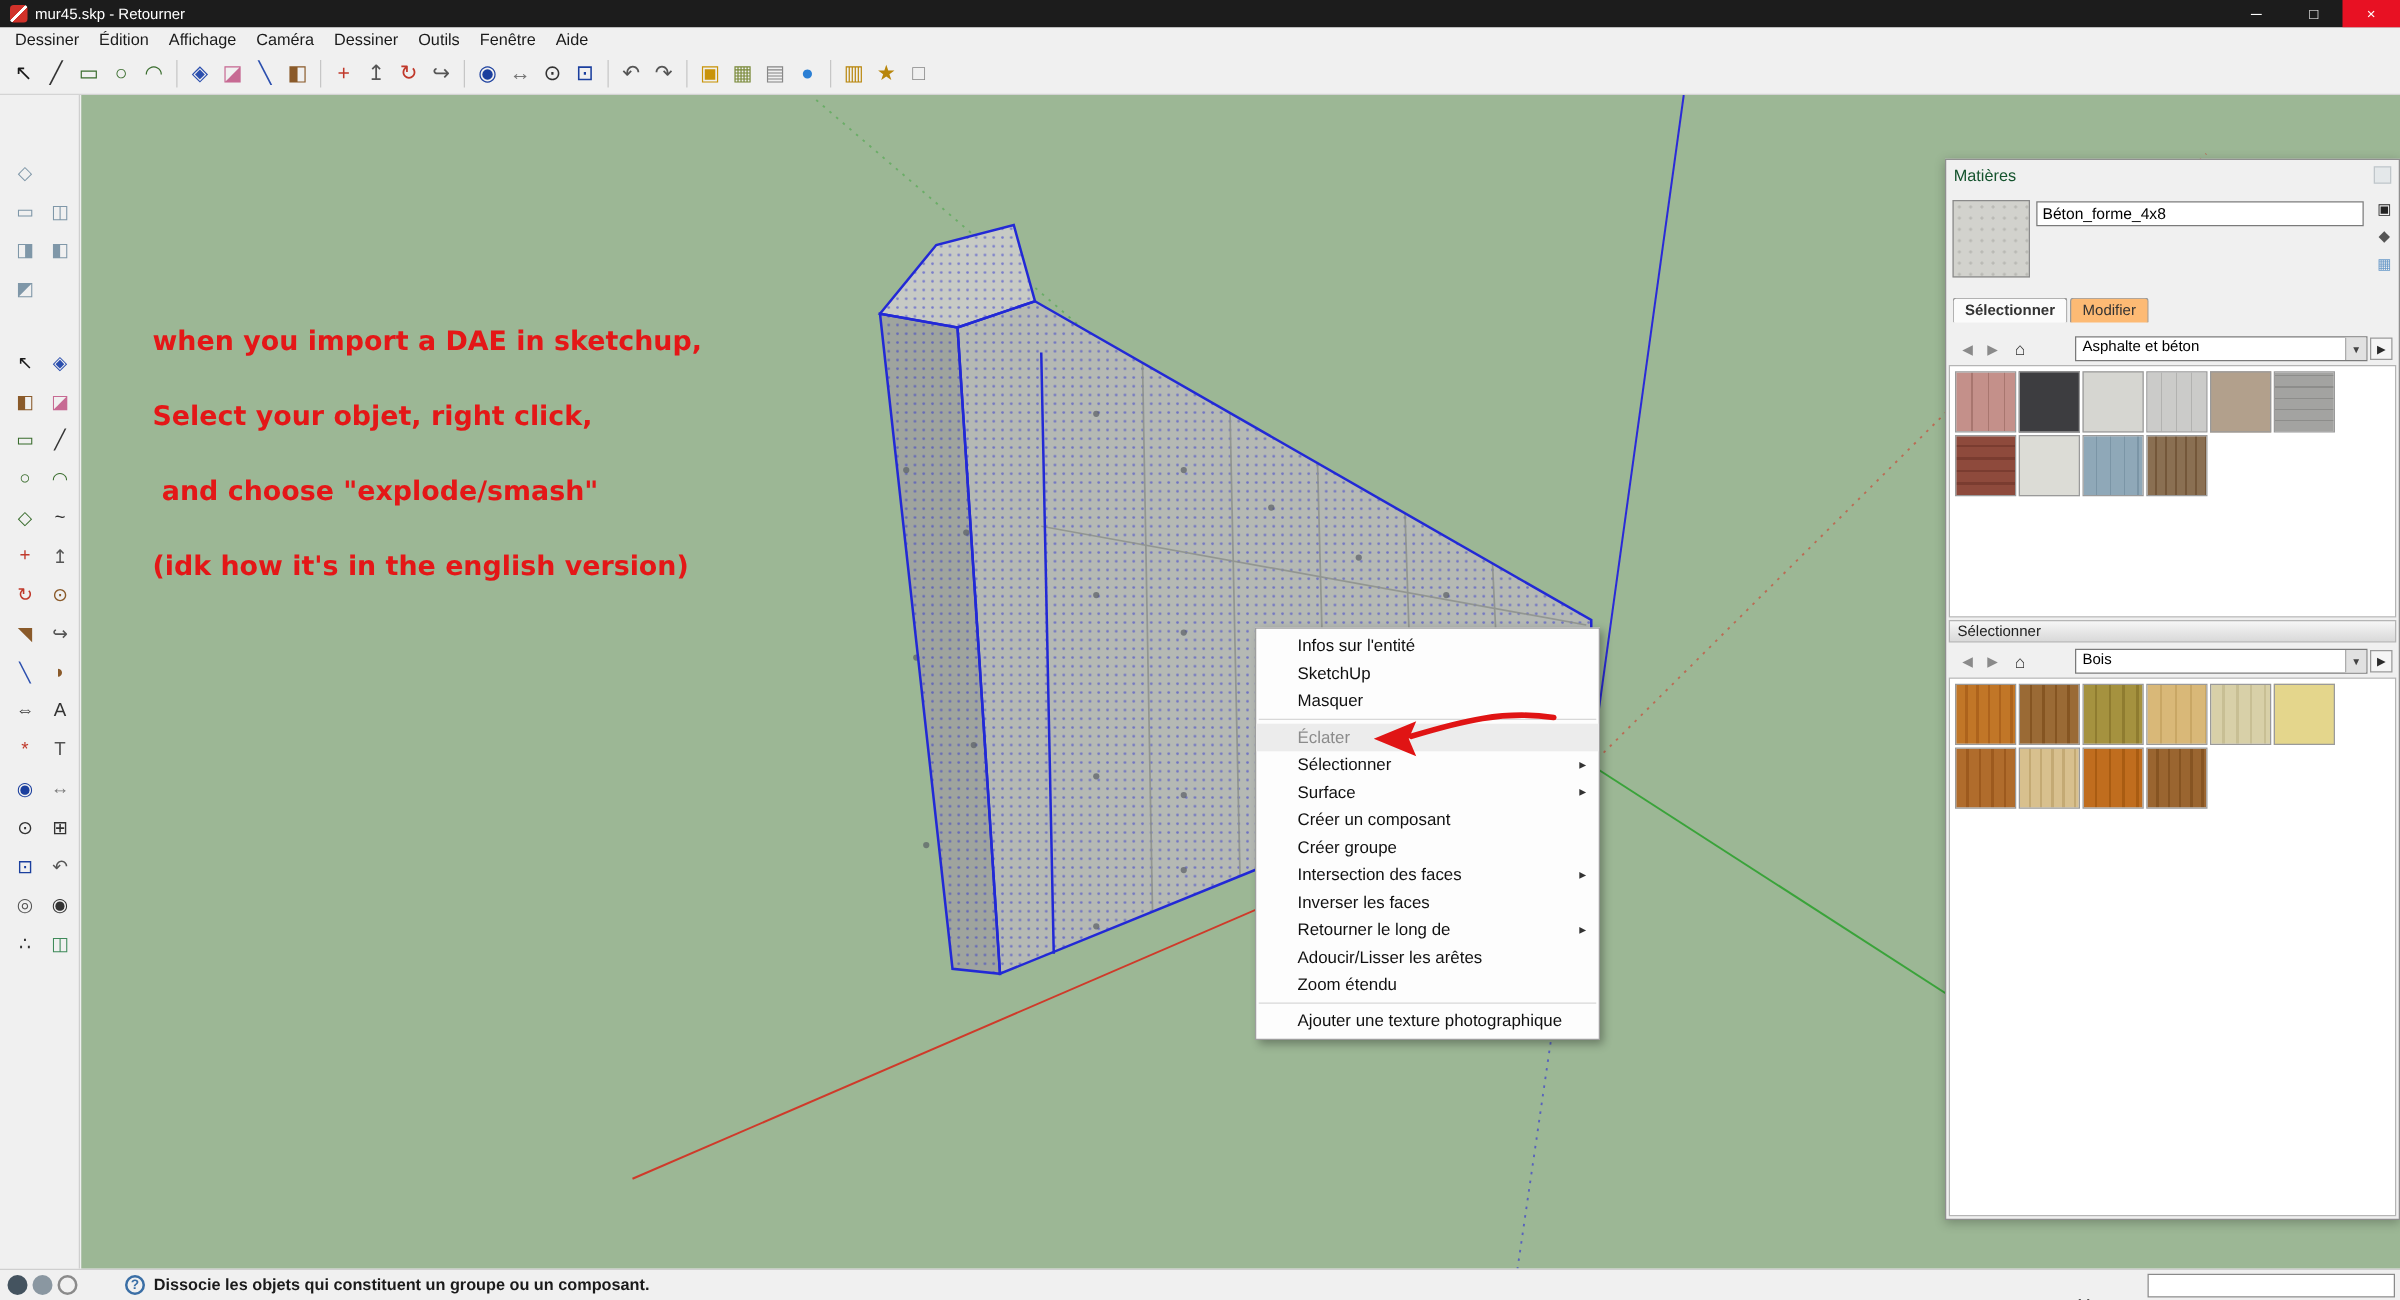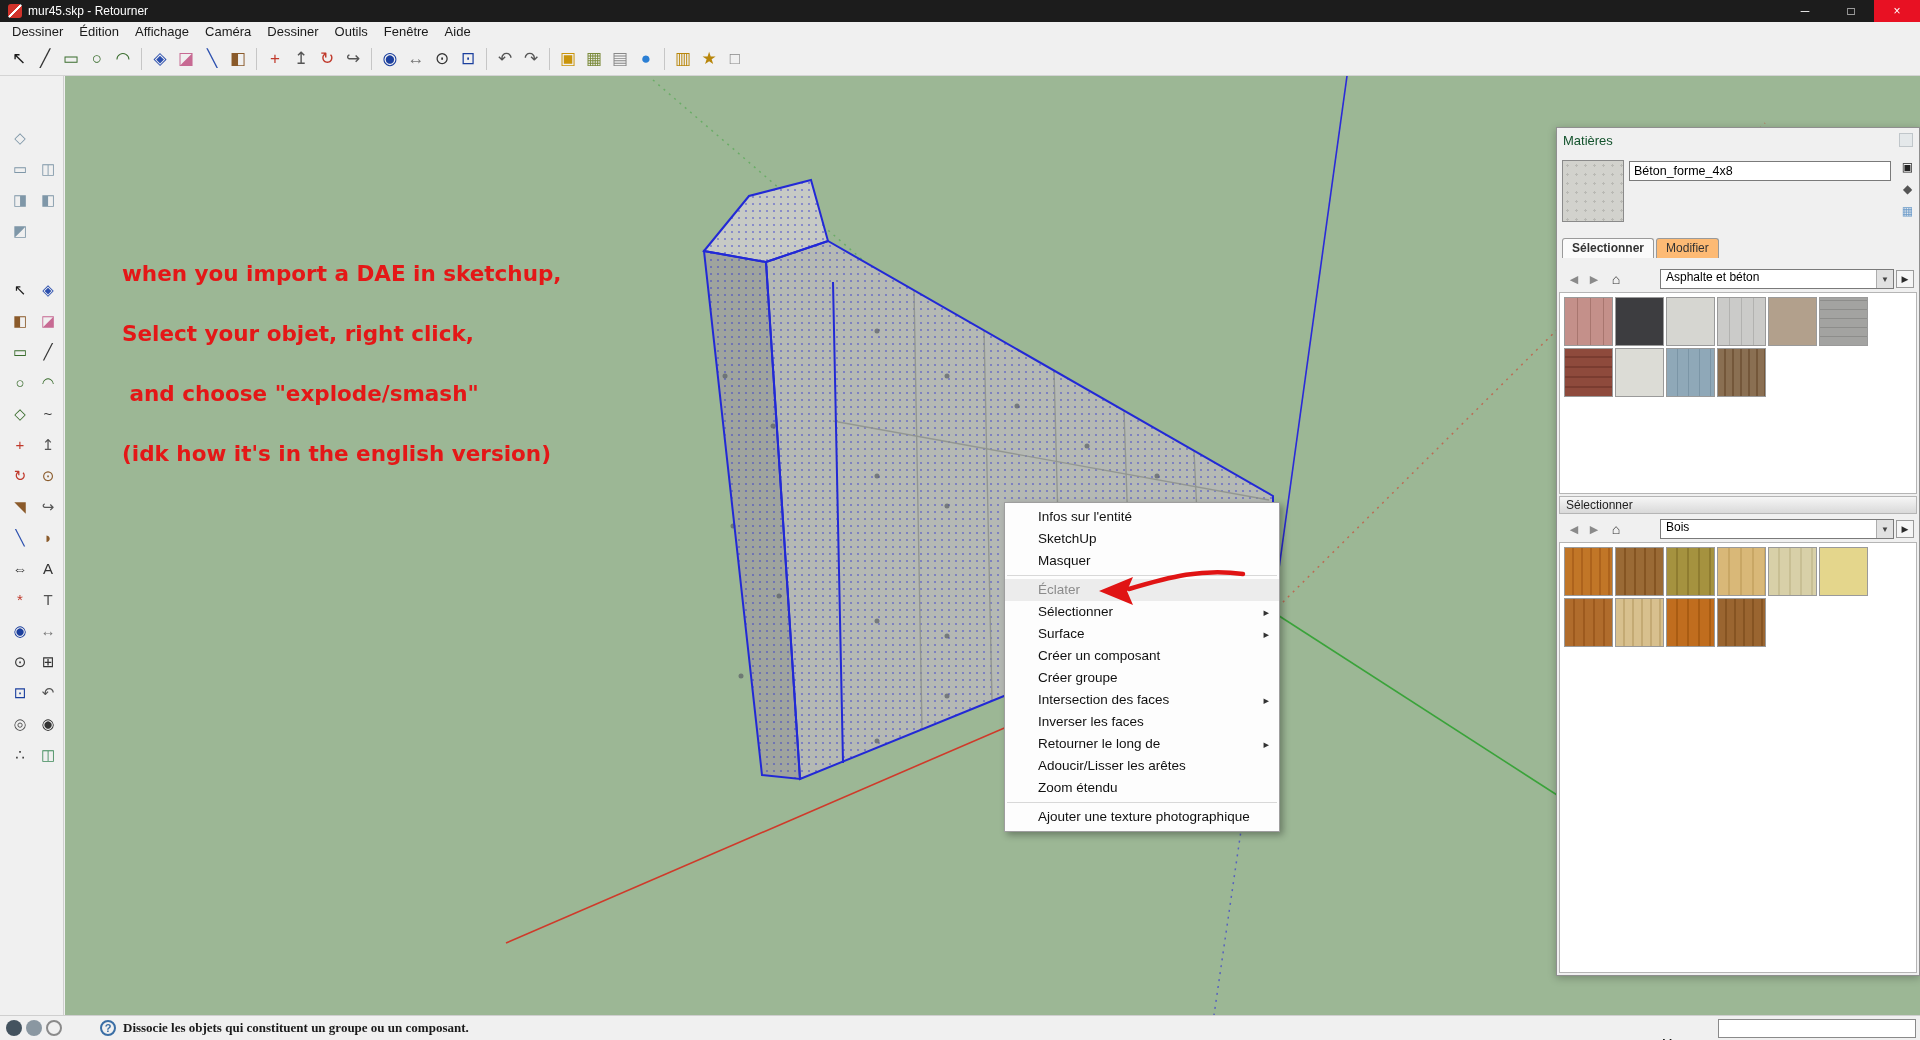--- a/index.html
+++ b/index.html
@@ -100,21 +100,21 @@
   
   .statusbar { height:25px; border-top:1px solid #cfcfcf; background:#f0f0f0; position:relative;
                flex:0 0 25px; font-size:13px; color:#1a1a1a; }
   .sb-circle { position:absolute; top:4px; width:16px; height:16px; border-radius:50%; }
   .sb-c1 { left:6px;  background:#44535f; }
   .sb-c2 { left:26px; background:#8a97a1; }
   .sb-c3 { left:46px; background:#f0f0f0; border:2px solid #8a8a8a; }
   .sb-help { position:absolute; left:100px; top:4px; width:16px; height:16px; border-radius:50%;
              border:2px solid #3a6ea5; color:#3a6ea5; font:bold 11px "Liberation Sans",sans-serif;
              display:flex; align-items:center; justify-content:center; }
-  .sb-text { position:absolute; left:123px; top:4px; font-weight:700;font-family:Liberation Serif, serif; }
+  .sb-text { position:absolute; left:123px; top:4px; font-weight:700; }
   .sb-measure-label { position:absolute; right:210px; top:21px; font-size:12.5px; }
   .sb-measure { position:absolute; right:4px; top:3px; width:198px; height:19px; background:#fff;
                 border:1px solid #8a8a8a; font-size:12px; padding:0 4px;
                 font-family:"Liberation Sans", sans-serif; }
 </style>
 </head>
 <body>
 
 <div class="app">
 

